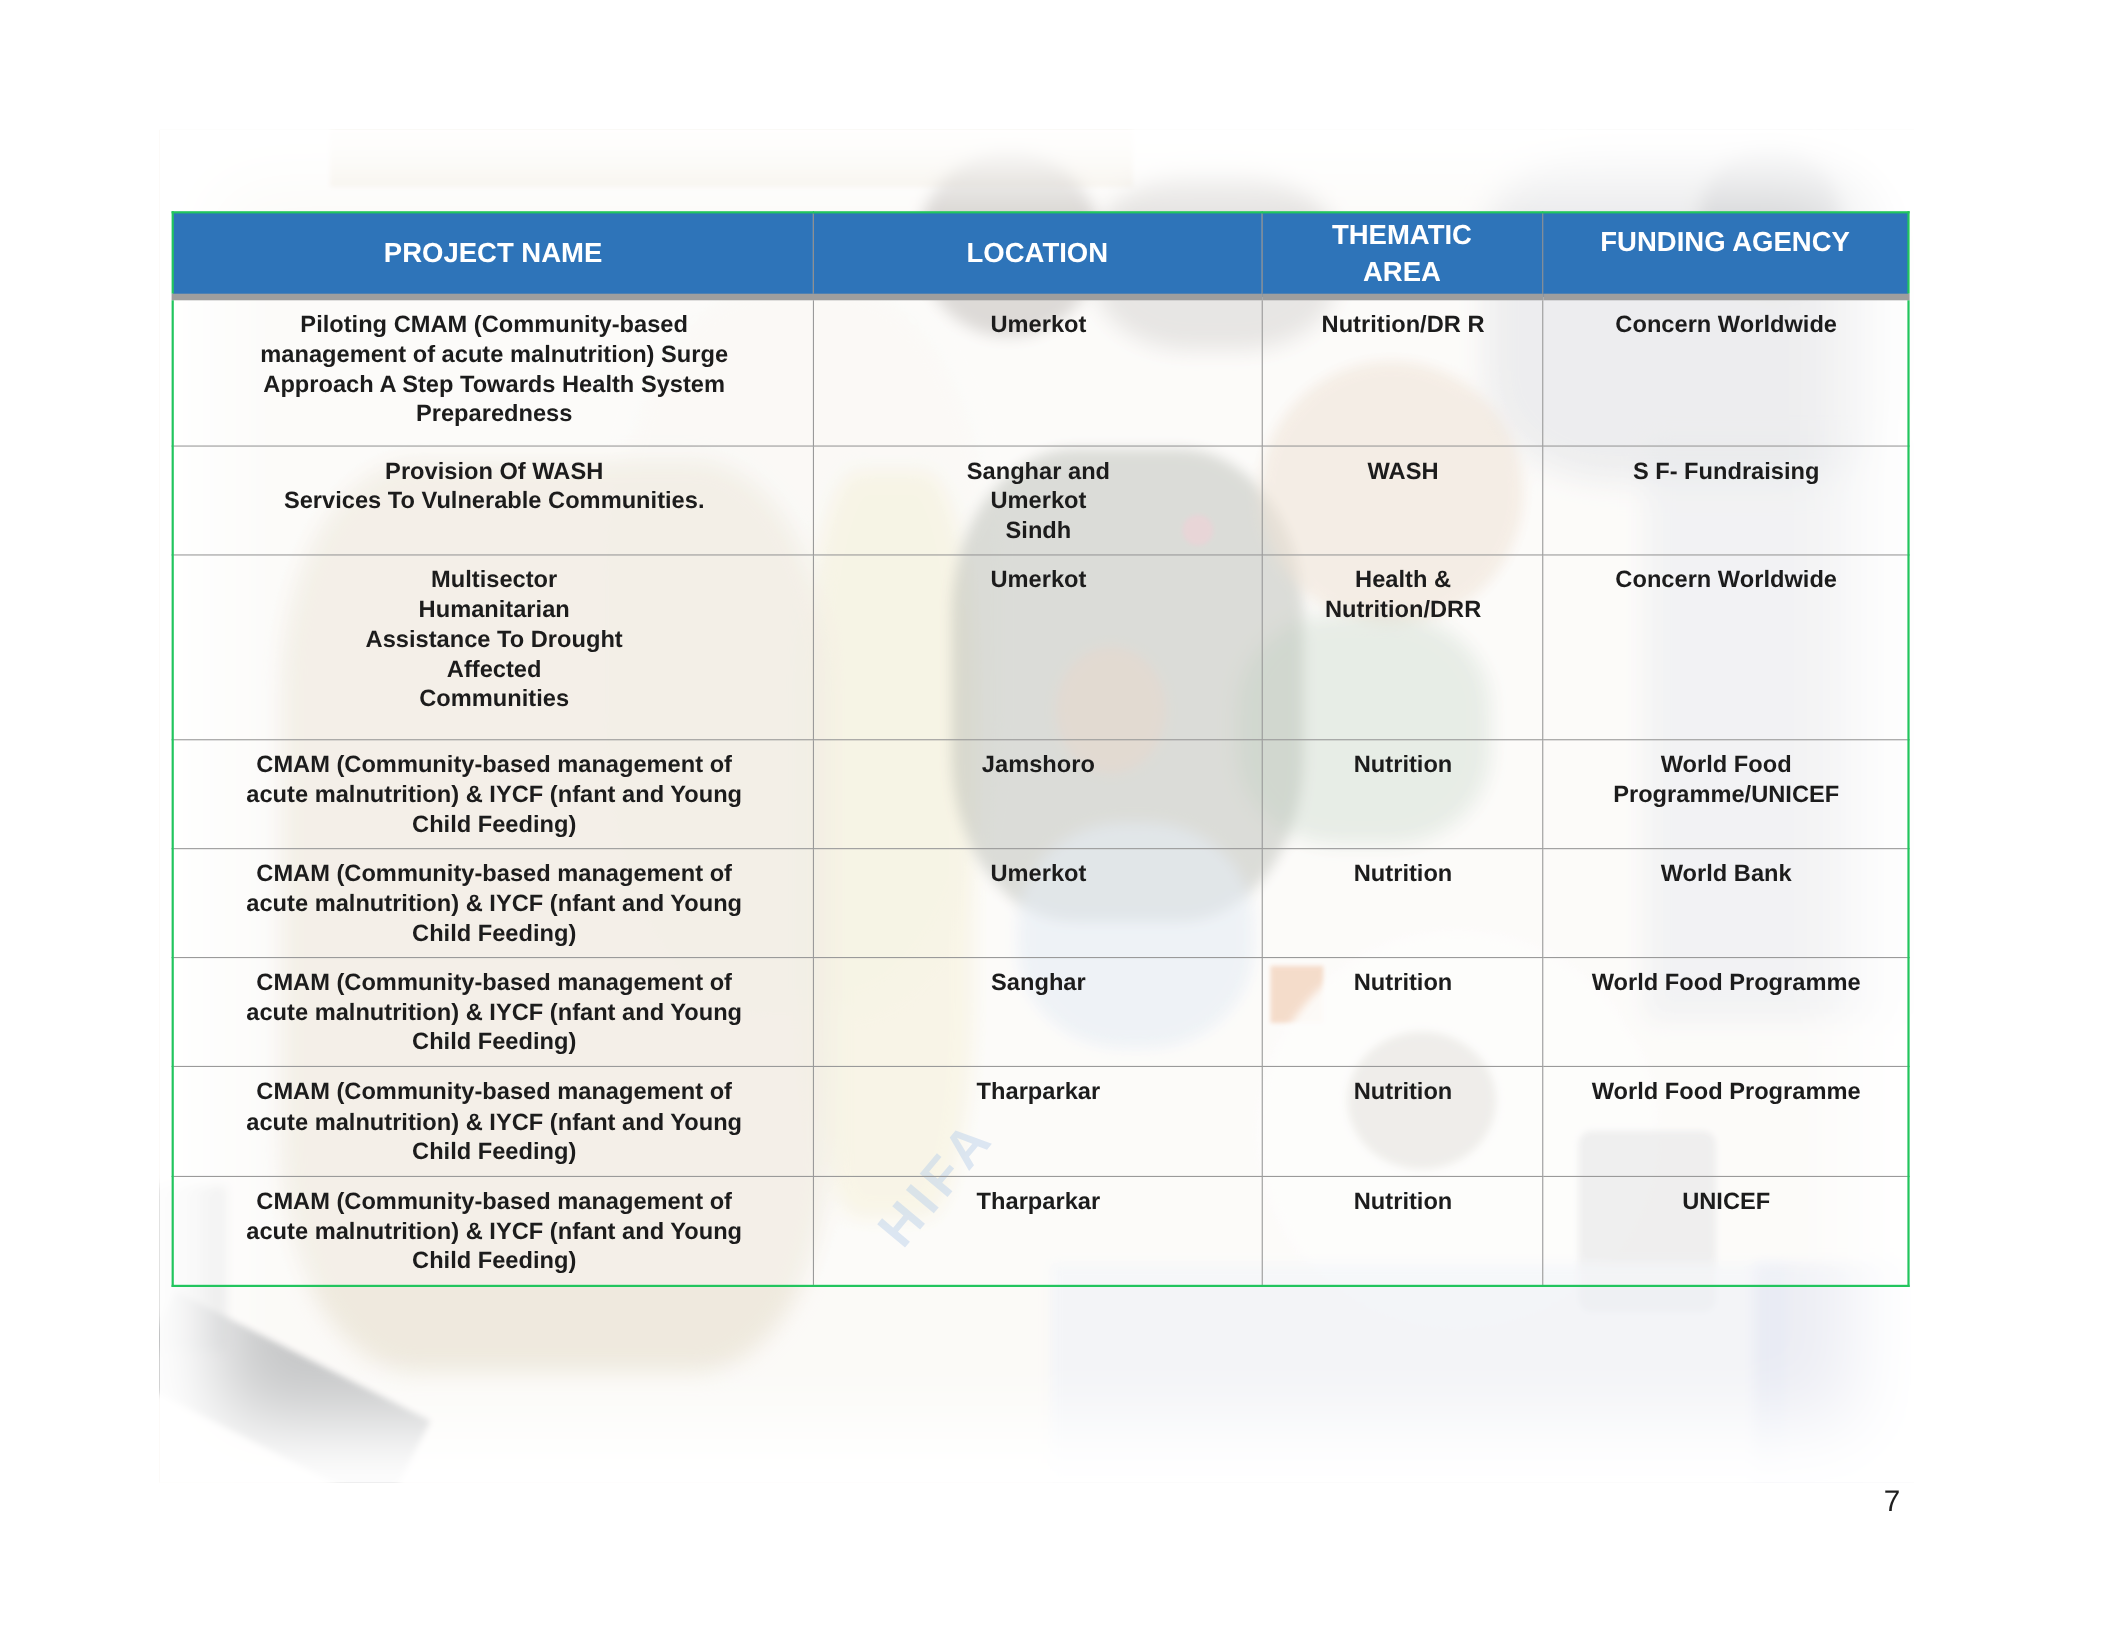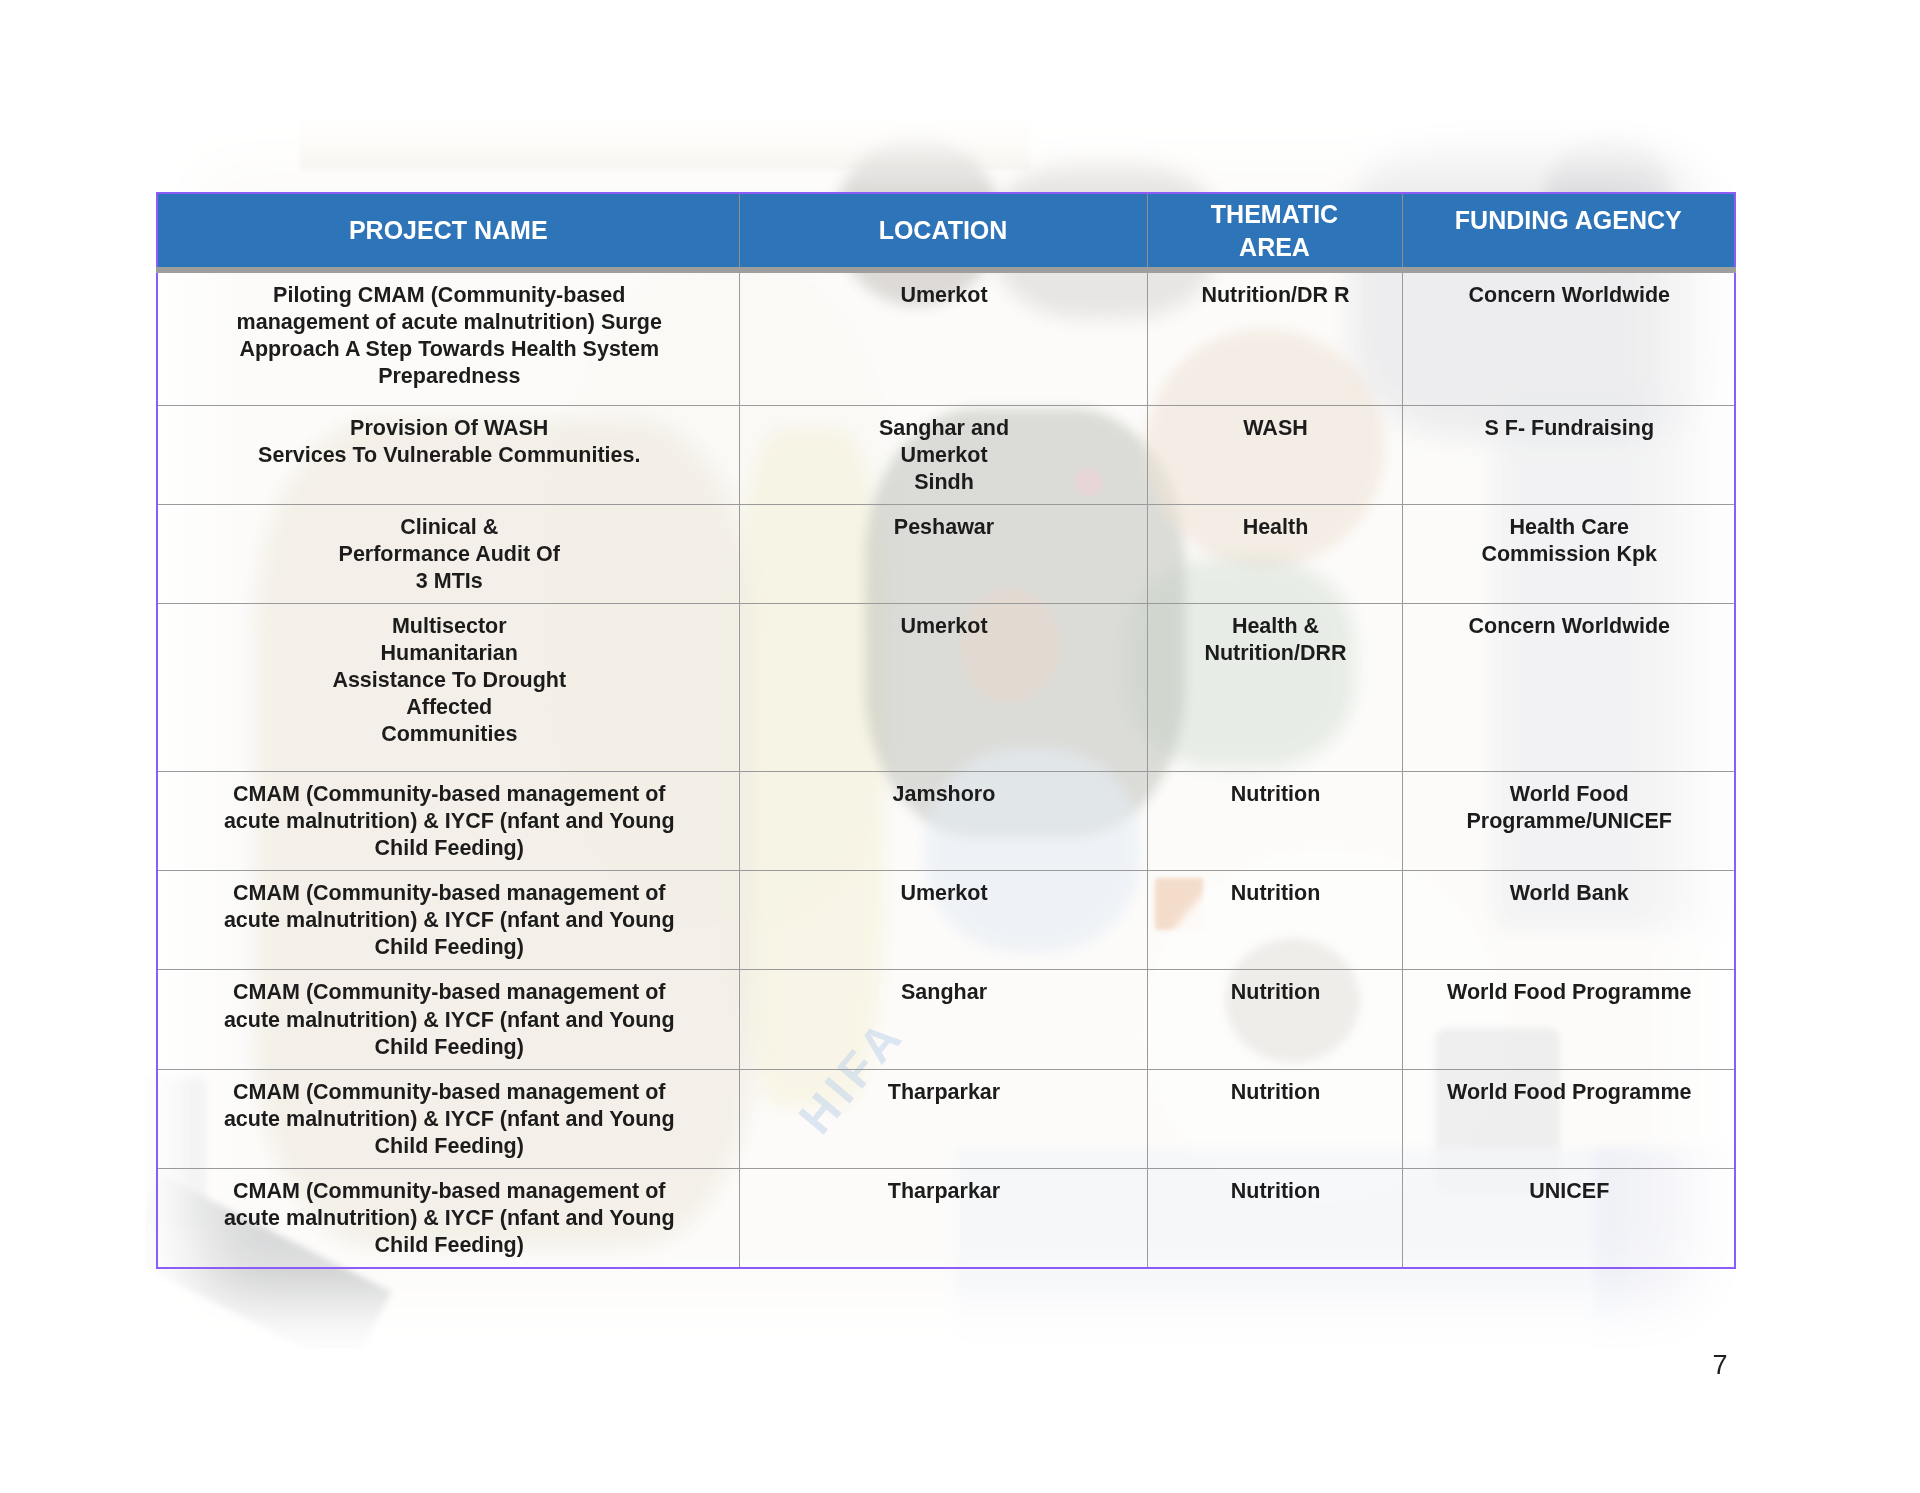--- a/index.html
+++ b/index.html
@@ -30,21 +30,21 @@
     color:#5d90cf; opacity:0.5;
     transform:rotate(-50deg);
   }
 
   
   table.projects {
     position:absolute; left:156px; top:192px;
     width:1578px;
     border-collapse:collapse;
     table-layout:fixed;
-    border:2px solid #8b5cf6;
+    border:2px solid #22c55e;
   }
   table.projects col.c1 { width:582px; }
   table.projects col.c2 { width:408px; }
   table.projects col.c3 { width:255px; }
   table.projects col.c4 { width:333px; }
 
   table.projects th {
     background:#2E74B9;
     color:#ffffff;
     font-size:25px;
@@ -143,29 +143,20 @@
     </tr>
         <tr class="r1">
       <td>Provision Of WASH
 Services To Vulnerable Communities.</td>
       <td>Sanghar and
 Umerkot
 Sindh</td>
       <td>WASH</td>
       <td>S F- Fundraising</td>
     </tr>
-        <tr class="r2">
-      <td>Clinical &amp;
-Performance Audit Of
-3 MTIs</td>
-      <td>Peshawar</td>
-      <td>Health</td>
-      <td>Health Care
-Commission Kpk</td>
-    </tr>
         <tr class="r3">
       <td>Multisector
 Humanitarian
 Assistance To Drought
 Affected
 Communities</td>
       <td>Umerkot</td>
       <td>Health &amp;
 Nutrition/DRR</td>
       <td>Concern Worldwide</td>

